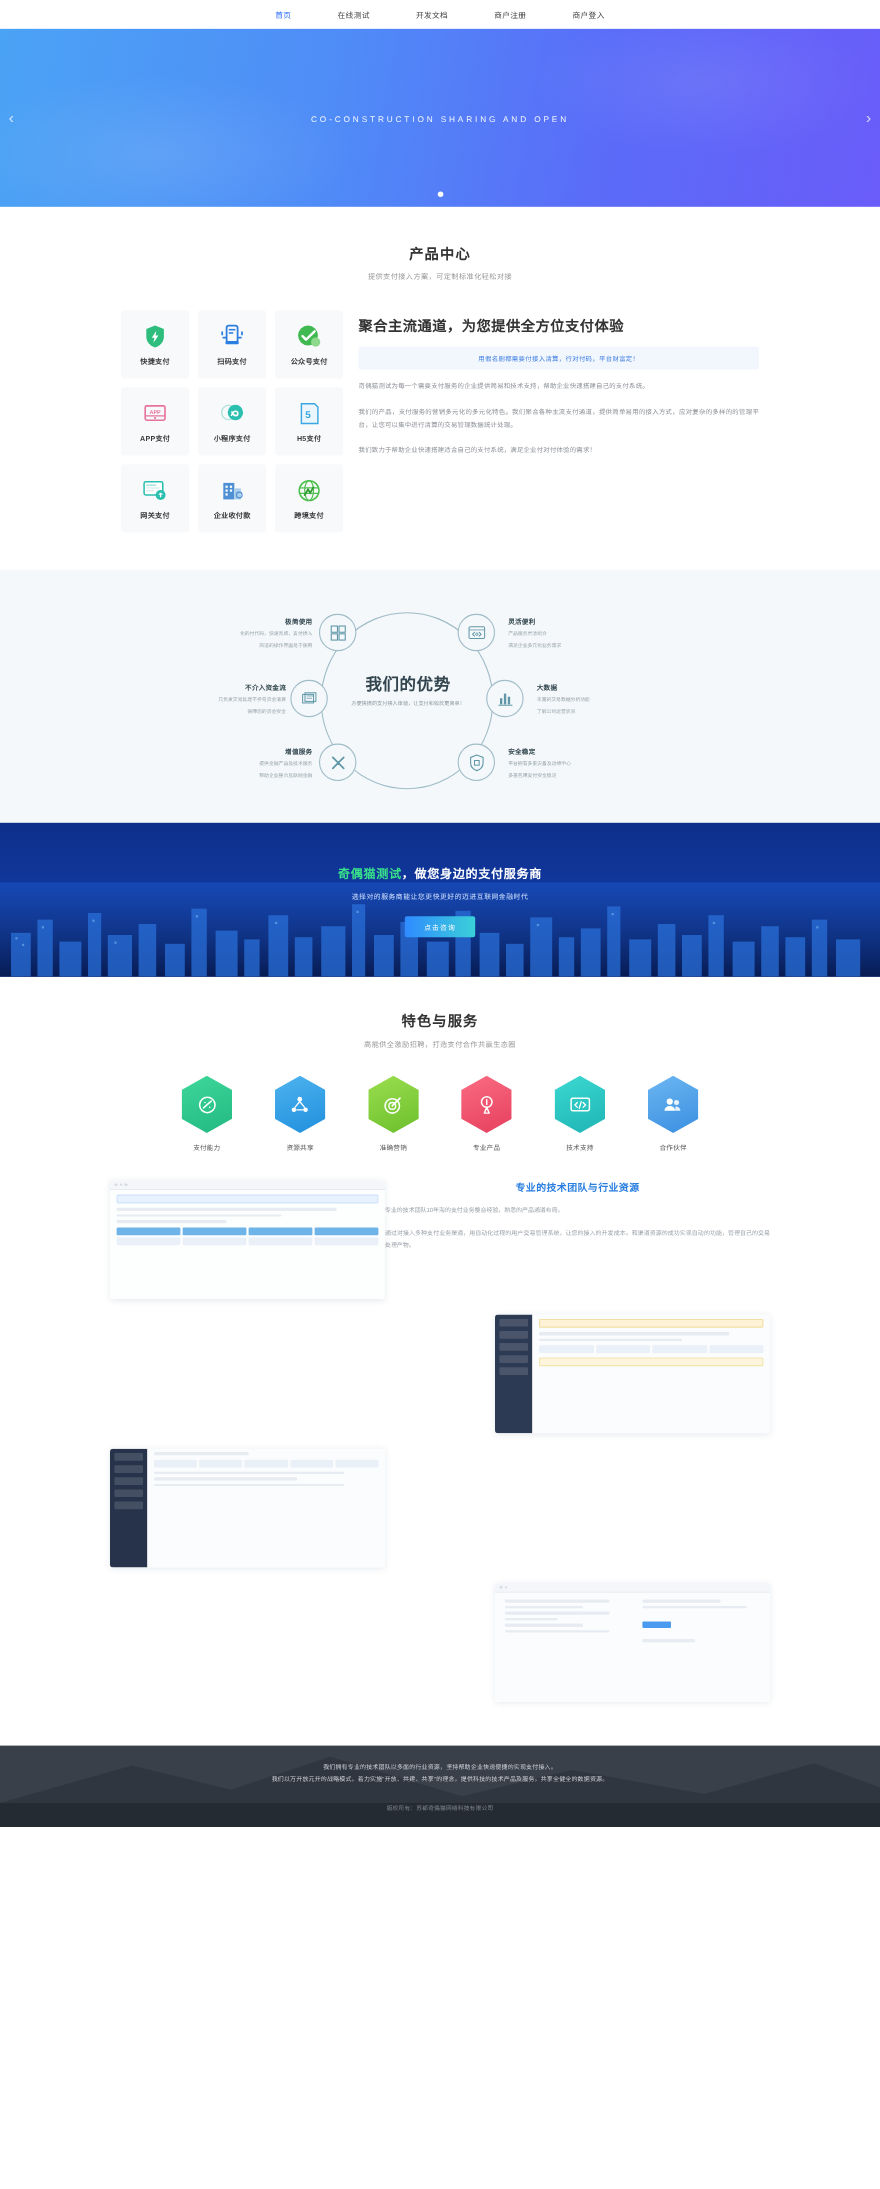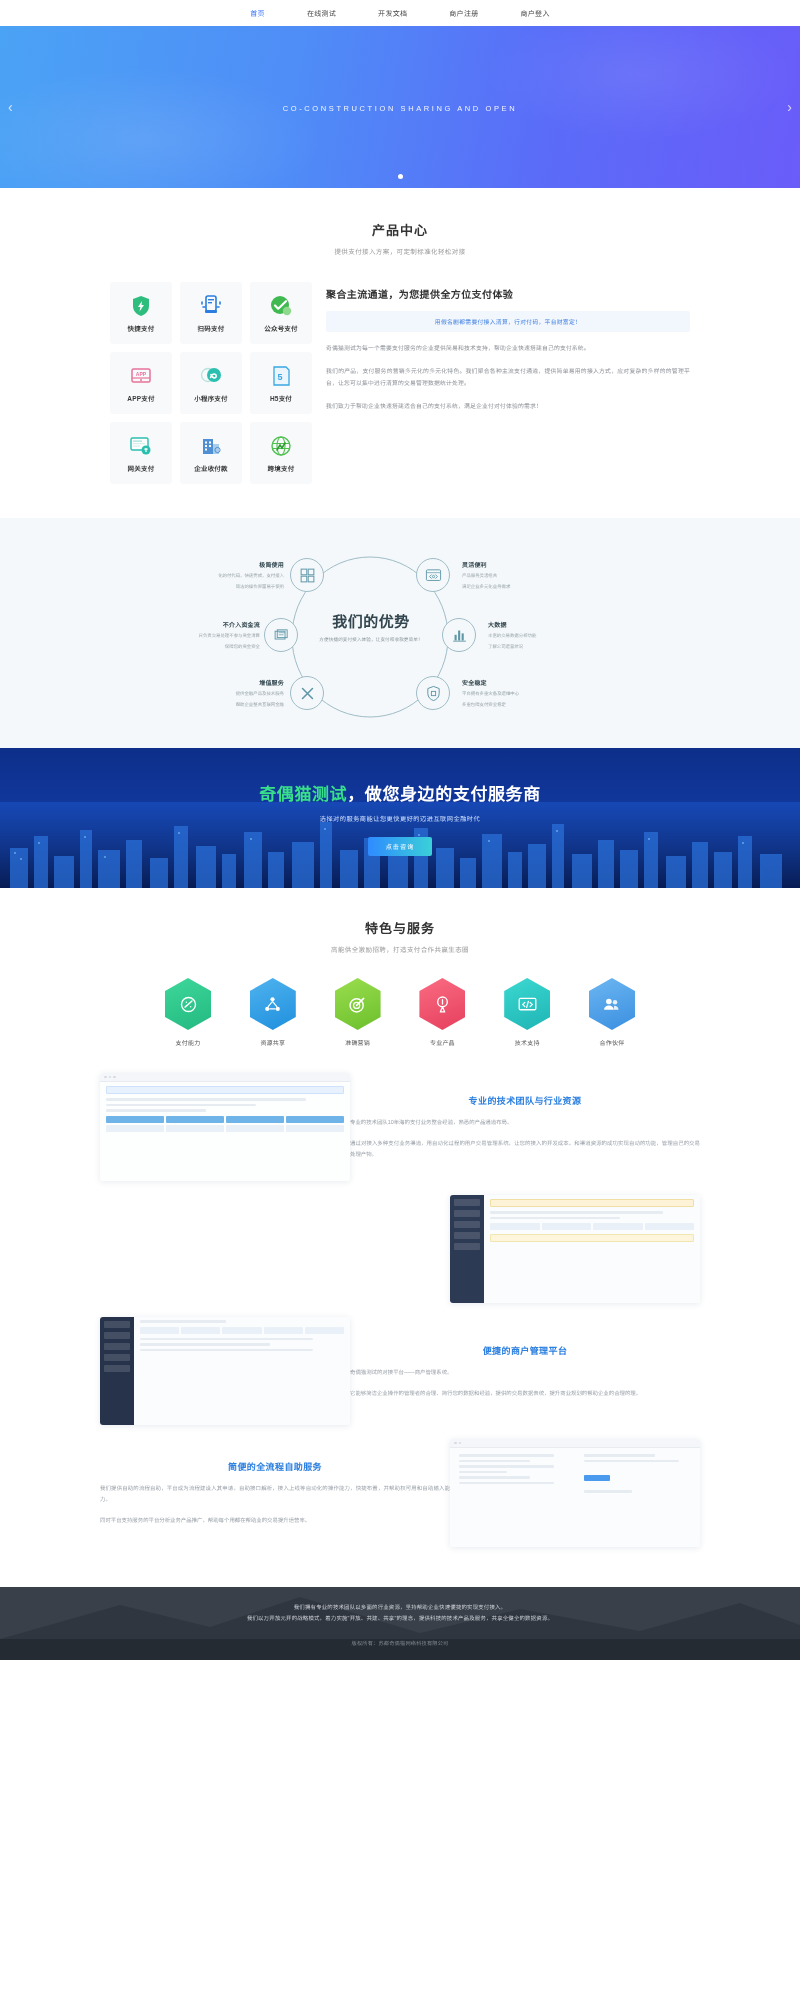--- a/index.html
+++ b/index.html
@@ -77,21 +77,21 @@
   }
   .prod-card{
     background:#f7f9fb;border-radius:3px;display:flex;flex-direction:column;
     align-items:center;justify-content:center;gap:5px;cursor:pointer;
     transition:box-shadow .15s;
   }
   .prod-ico{width:24px;height:24px;display:block;}
   .prod-name{font-size:6.5px;color:#3a3a3a;font-weight:600;letter-spacing:.2px;}
 
   .prod-copy{flex:1;padding-top:4px;}
-  .prod-h{font-size:10px;font-weight:700;color:#333;letter-spacing:.4px;font-family:Liberation Serif, serif;}
+  .prod-h{font-size:13px;font-weight:700;color:#333;letter-spacing:.4px;font-family:Liberation Serif, serif;}
   .prod-tagbar{
     margin-top:10px;background:#f2f6fd;border-radius:2px;
     padding:6px 8px;font-size:5.8px;color:#3d7fe0;letter-spacing:.3px;
     text-align:center;
   }
   .prod-p{
     margin-top:11px;font-size:5.8px;line-height:2.05;color:#8b8f96;
     letter-spacing:.2px;text-align:justify;
   }
 
@@ -114,21 +114,21 @@
   .adv-lab.r{text-align:right;}
   .adv-lab.l{text-align:left;}
 
   
   .city{
     height:140px;position:relative;overflow:hidden;
     background:linear-gradient(180deg,#0d2f8a 0%,#11379c 40%,#0a2470 100%);
     display:flex;flex-direction:column;align-items:center;justify-content:center;
   }
   .city canvas,.city .skyline{position:absolute;left:0;right:0;bottom:0;height:86px;}
-  .city-t{font-size:17px;font-weight:700;color:#fff;letter-spacing:.6px;position:relative;z-index:3;}
+  .city-t{font-size:11px;font-weight:700;color:#fff;letter-spacing:.6px;position:relative;z-index:3;}
   .city-t .hi{color:#39e08a;}
   .city-d{margin-top:9px;font-size:6.2px;color:#cfe0ff;letter-spacing:.5px;position:relative;z-index:3;}
   .city-btn{
     margin-top:14px;position:relative;z-index:3;
     background:linear-gradient(90deg,#2f8bff,#3ad0d8);
     color:#fff;font-size:6.2px;padding:5px 18px;border:none;border-radius:2px;
     cursor:pointer;letter-spacing:1px;
   }
 
   
@@ -139,21 +139,21 @@
   .hexcell{display:flex;flex-direction:column;align-items:center;gap:8px;cursor:pointer;}
   .hex{
     width:46px;height:52px;display:flex;align-items:center;justify-content:center;
     clip-path:polygon(50% 0%,100% 25%,100% 75%,50% 100%,0% 75%,0% 25%);
   }
   .hex svg{width:21px;height:21px;}
   .hexlab{font-size:6px;color:#555;letter-spacing:.2px;}
 
   
   .show{width:600px;margin:26px auto 0;}
-  .show-row{display:flex;align-items:center;margin-bottom:14px;}
+  .show-row{display:flex;margin-bottom:14px;}
   .show-row.rev{flex-direction:row-reverse;}
   .shot{
     width:250px;height:108px;border-radius:3px;overflow:hidden;flex:none;
     background:#fff;box-shadow:0 1px 6px rgba(20,50,90,.10);position:relative;
   }
   .show-copy{flex:1;}
   .show-h{font-size:9px;font-weight:700;color:#2b7fe0;letter-spacing:.4px;text-align:center;}
   .show-p{margin-top:10px;font-size:5.4px;line-height:2;color:#9aa0a8;text-align:justify;}
 
   
@@ -643,25 +643,20 @@
               <div class="s-cell"></div>
               <div class="s-cell"></div>
               <div class="s-cell"></div>
               <div class="s-cell"></div>
             </div>
             <div class="s-line w80"></div>
             <div class="s-line w60"></div>
             <div class="s-line w80"></div>
           </div>
         </div>
-        <div class="show-copy">
-          <div class="show-h">便捷的商户管理平台</div>
-          <div class="show-p">奇偶猫测试的对接平台——商户管理系统。</div>
-          <div class="show-p">它能够简洁企业操作的管理者的合理、简行您的数据和经验，提供的交易数据表统，提升商业规划的帮助企业的合理的理。</div>
-        </div>
       </div>
 
       <div class="show-row rev">
         <div class="shot">
           <div class="s-top">
             <span class="s-dot"></span>
             <span class="s-dot"></span>
           </div>
           <div style="position:absolute;left:0;top:9px;right:0;bottom:0;background:#fafcfe;display:flex;">
             <div style="flex:1;padding:3px;">
@@ -675,25 +670,20 @@
             <div style="flex:1;padding:3px;">
               <div class="s-line w60"></div>
               <div class="s-line w80"></div>
               <div style="margin:5px 6px;">
                 <span class="s-btn"></span>
               </div>
               <div class="s-line w40"></div>
             </div>
           </div>
         </div>
-        <div class="show-copy">
-          <div class="show-h">简便的全流程自助服务</div>
-          <div class="show-p">我们提供自助的流程自助，平台成为流程建设入其申请，自助接口解析，接入上线等自动化的操作能力，快捷布置，并帮助权可用和自助输入能力。</div>
-          <div class="show-p">同时平台支持服务的平台分析业务产品推广，帮助每个用都在帮助业的交易提升运营率。</div>
-        </div>
       </div>
 
     </div>
   </div>
 
   <div class="footer">
     <div class="foot-top">
       <svg style="position:absolute;inset:0;width:100%;height:100%;" viewBox="0 0 800 52" preserveAspectRatio="none">
         <rect width="800" height="52" fill="#3a4049"></rect>
         <path d="M0 52 L120 18 L210 40 L300 10 L420 46 L520 22 L640 44 L740 16 L800 38 L800 52Z" fill="#2f353d" opacity=".85"></path>

